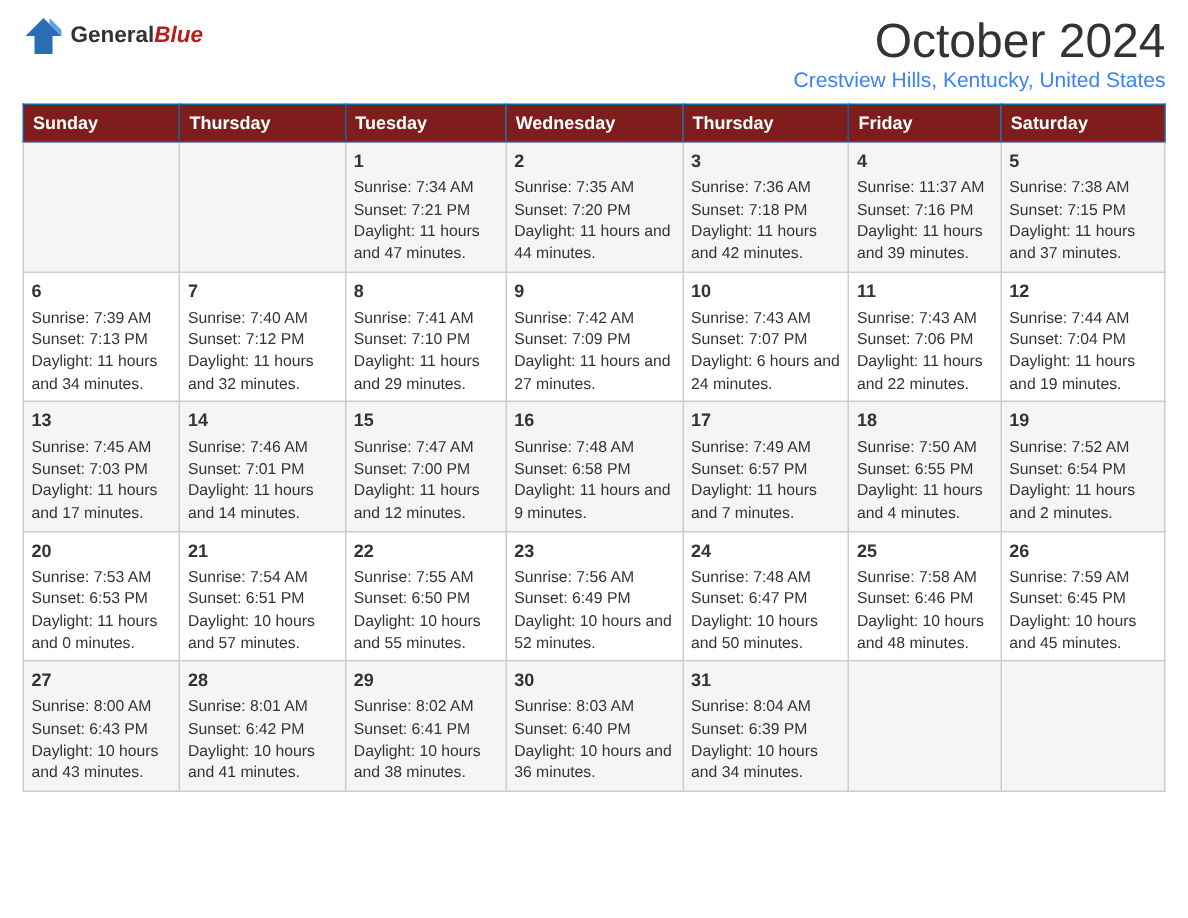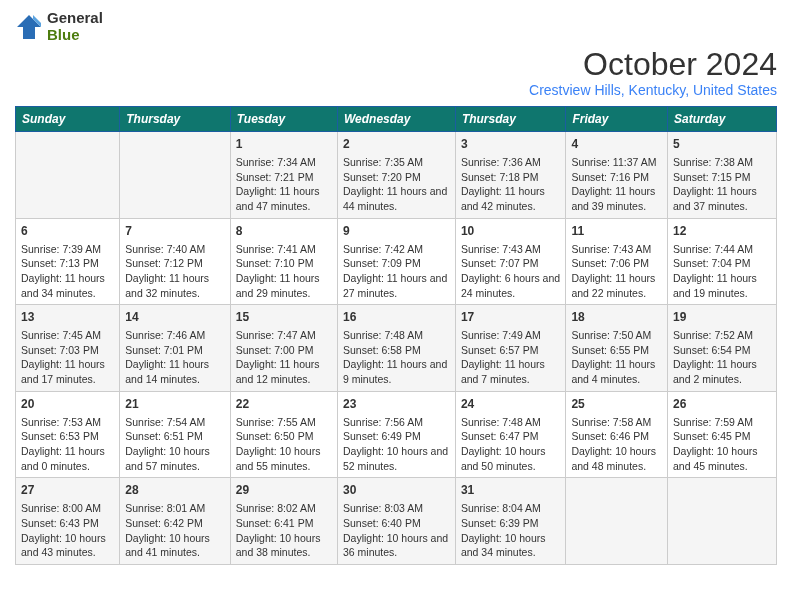--- a/index.html
+++ b/index.html
@@ -16,65 +16,64 @@
       align-items: flex-start;
       margin-bottom: 8px;
     }
     .logo {
       display: flex;
       align-items: center;
       gap: 4px;
     }
     .logo-text {
       display: flex;
-      flex-direction: column;
+      flex-direction: row;
       line-height: 1.1;
     }
     .logo-general {
       font-size: 15px;
       font-weight: bold;
       color: #333;
     }
     .logo-blue {
       font-size: 15px;
       font-weight: bold;
-      color: #4d7c0f;
+      color: #b91c1c;
+      font-style: italic;
     }
     .logo-icon {
       width: 28px;
       height: 28px;
     }
     .title-area {
       text-align: right;
-      margin-top: 37px;
     }
     .main-title {
       font-size: 32px;
       font-weight: normal;
       color: #333;
       line-height: 1.1;
     }
     .subtitle {
       font-size: 14px;
       color: #3b82f6;
     }
     table {
       width: 100%;
       border-collapse: collapse;
       font-size: 11px;
     }
     thead tr th {
-      background: #0f766e;
+      background: #7f1d1d;
       color: #fff;
       padding: 5px 6px;
       text-align: left;
       font-size: 12px;
       font-weight: bold;
       border: 1px solid #1a5da0;
-      font-style: italic;
     }
     tbody tr td {
       border: 1px solid #ccc;
       padding: 4px 5px;
       vertical-align: top;
       background: #fff;
       color: #333;
       line-height: 1.4;
     }
     tbody tr:nth-child(odd) td {

